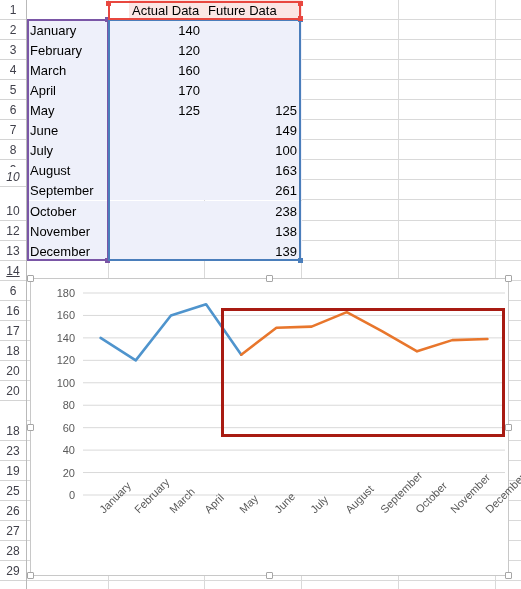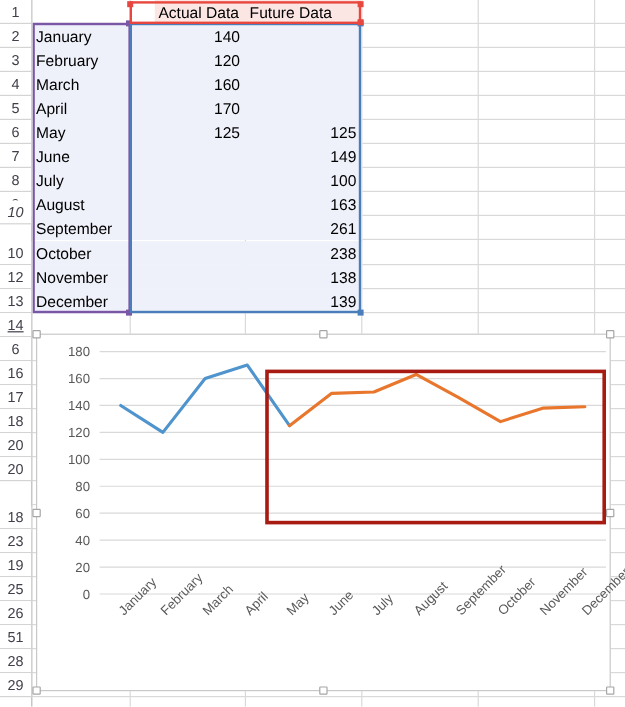--- a/index.html
+++ b/index.html
@@ -80,21 +80,21 @@
     <div class="rowhdr" style="top: 321px;">17</div>
     <div class="rowhdr" style="top: 341px;">18</div>
     <div class="rowhdr" style="top: 361px;">20</div>
     <div class="rowhdr" style="top: 381px;">20</div>
     <div class="rowhdr" style="top: 423px;">21</div>
     <div class="rowhdr" style="top: 421px;">18</div>
     <div class="rowhdr" style="top: 441px;">23</div>
     <div class="rowhdr" style="top: 461px;">19</div>
     <div class="rowhdr" style="top: 481px;">25</div>
     <div class="rowhdr" style="top: 501px;">26</div>
-    <div class="rowhdr" style="top: 521px;">51</div>
+    <div class="rowhdr" style="top: 521px;">27</div>
     <div class="rowhdr" style="top: 541px;">28</div>
     <div class="rowhdr" style="top: 561px;">29</div>
   </div>
 <div id="gridlayer">
     <div class="gridline-h" style="top: 19.05px;"></div>
     <div class="gridline-h" style="top: 39.05px;"></div>
     <div class="gridline-h" style="top: 59.05px;"></div>
     <div class="gridline-h" style="top: 79.05px;"></div>
     <div class="gridline-h" style="top: 99.05px;"></div>
     <div class="gridline-h" style="top: 119.05px;"></div>

